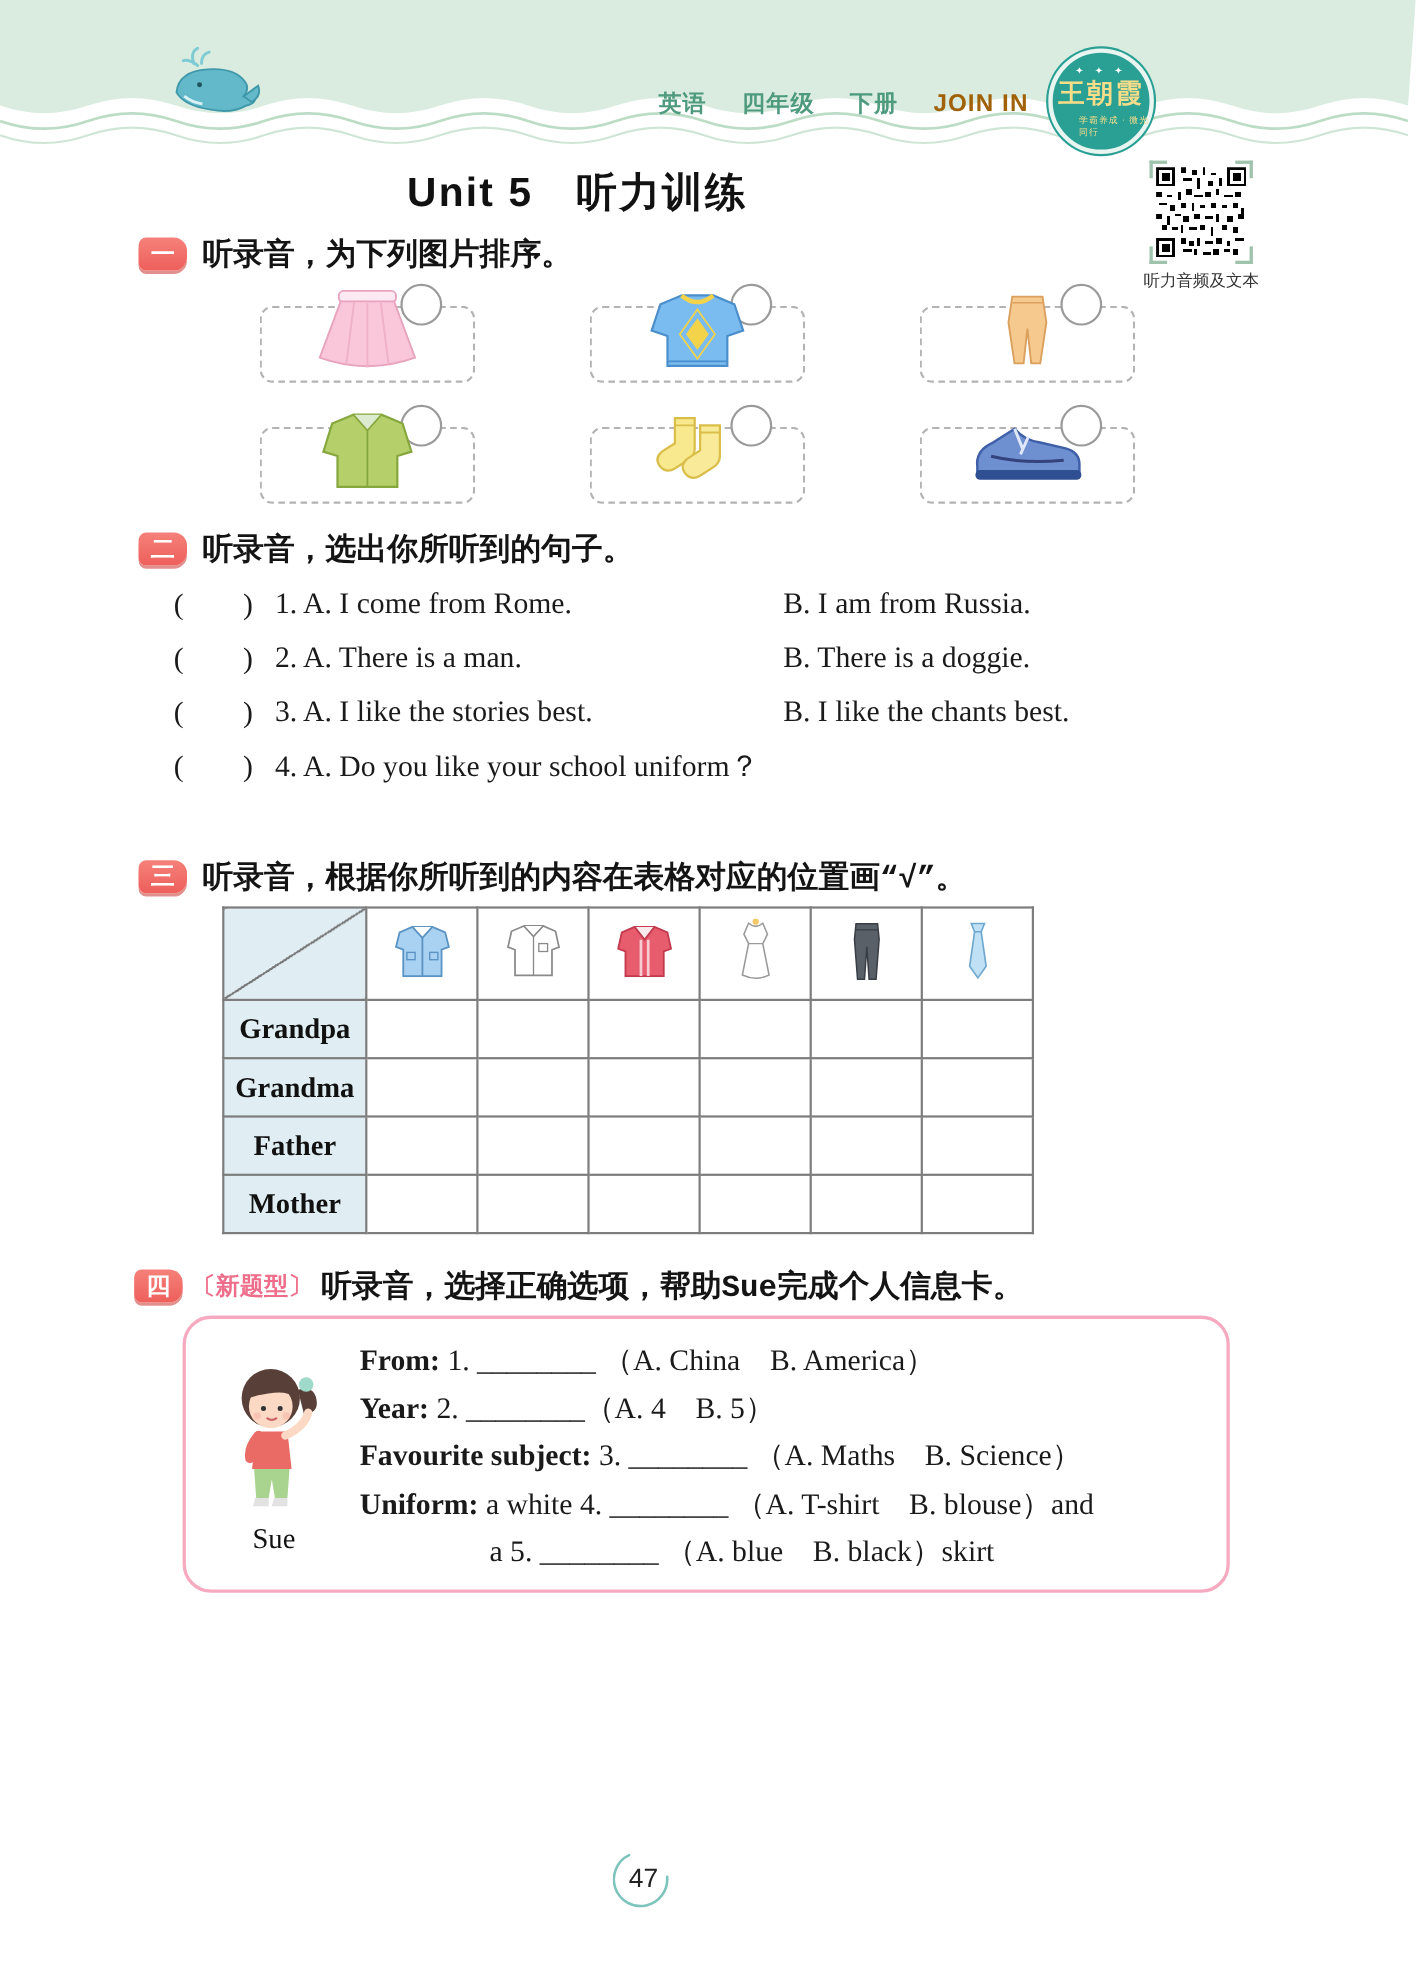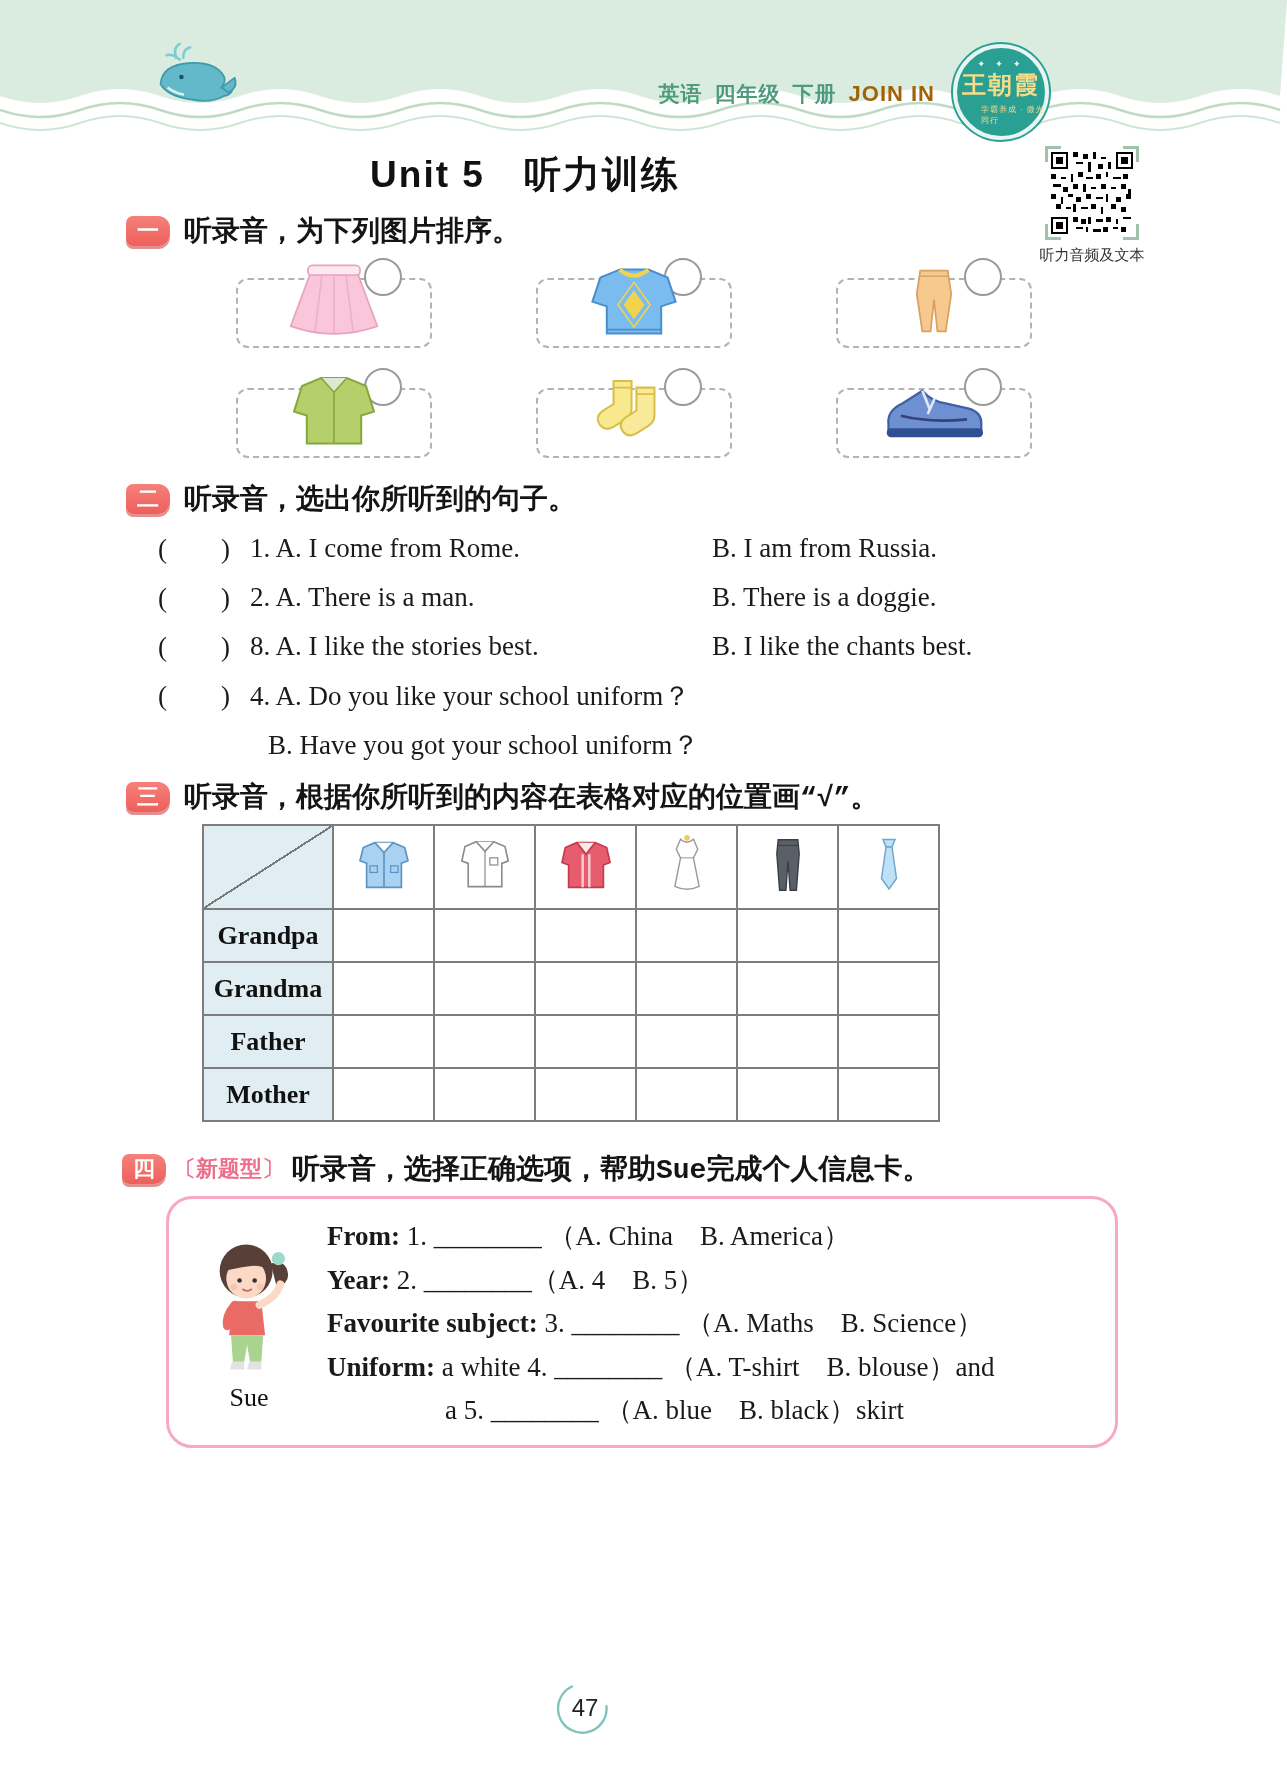--- a/index.html
+++ b/index.html
@@ -3,21 +3,21 @@
 <meta charset="utf-8">
 <style>
   * { margin:0; padding:0; box-sizing:border-box; }
   html,body { width:1287px; height:1789px; }
   body { background:#ffffff; font-family:"Liberation Serif", serif; color:#1a1a1a; position:relative; overflow:hidden; }
 
   
   .header { position:absolute; top:0; left:0; width:1287px; height:150px; }
   .header svg.waves { position:absolute; top:0; left:0; }
   .whale-wrap { position:absolute; left:150px; top:42px; }
-  .header-meta { position:absolute; top:80px; right:352px; font-family:"Liberation Sans",sans-serif; font-weight:bold; font-size:21px; color:#4e9a7e; letter-spacing:1px; display:flex; gap:12px; align-items:baseline; }
+  .header-meta { position:absolute; top:80px; right:352px; font-family:"Liberation Sans",sans-serif; font-weight:bold; font-size:21px; color:#4e9a7e; letter-spacing:1px; display:flex; gap:32px; align-items:baseline; }
   .brand { font-size:22px; color:#a16207; letter-spacing:1px; }
   .logo-badge { position:absolute; top:44px; right:238px; width:96px; height:96px; border-radius:50%; background:#2aa094; border:4px solid #e8f5f1; display:flex; flex-direction:column; align-items:center; justify-content:center; box-shadow:0 0 0 2px #2aa094; }
   .logo-badge .stars { color:#ffffff; font-size:9px; letter-spacing:4px; }
   .logo-badge .logo-txt { color:#f6dd8a; font-family:"Liberation Serif",serif; font-weight:bold; font-size:24px; letter-spacing:2px; }
   .logo-badge .logo-sub { color:#f6dd8a; font-size:8px; letter-spacing:1px; margin-top:3px;padding-left:24px; }
 
   
   .page-title { position:absolute; top:150px; left:0; width:1050px; text-align:center; font-family:"Liberation Sans",sans-serif; font-weight:bold; font-size:37px; color:#111; letter-spacing:2px; }
   .qr-block { position:absolute; top:146px; right:140px; width:110px; text-align:center; }
   .qr-frame { position:relative; width:94px; height:94px; margin:0 auto; padding:6px; }
@@ -204,29 +204,26 @@
     <span class="qa">1. A. I come from Rome.</span>
     <span class="qb">B. I am from Russia.</span>
   </div>
   <div class="q-row">
     <span class="bracket">(　　)</span>
     <span class="qa">2. A. There is a man.</span>
     <span class="qb">B. There is a doggie.</span>
   </div>
   <div class="q-row">
     <span class="bracket">(　　)</span>
-    <span class="qa">8. A. I like the stories best.</span>
+    <span class="qa">3. A. I like the stories best.</span>
     <span class="qb">B. I like the chants best.</span>
   </div>
   <div class="q-row">
     <span class="bracket">(　　)</span>
     <span class="qa" style="width:auto;">4. A. Do you like your school uniform？</span>
-  </div>
-  <div class="q-row">
-    <span class="sub-b">B. Have you got your school uniform？</span>
   </div>
 </div>
 
 <div class="sec-head" style="top:778px; left:126px;">
   <span class="badge">三</span>
   <span class="instr">听录音，根据你所听到的内容在表格对应的位置画“√”。</span>
 </div>
 
 <table class="check-table">
   <colgroup>

